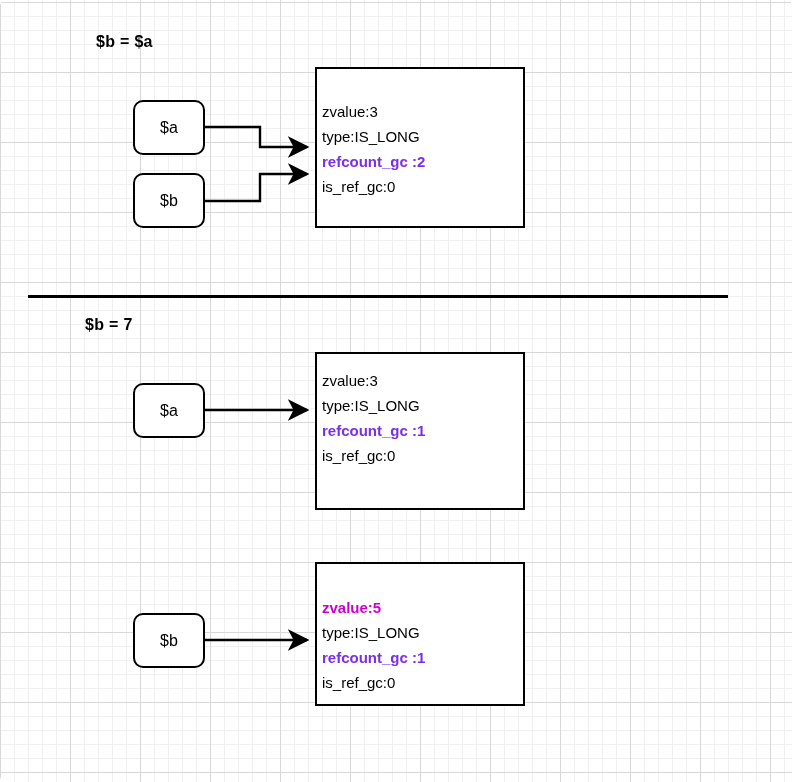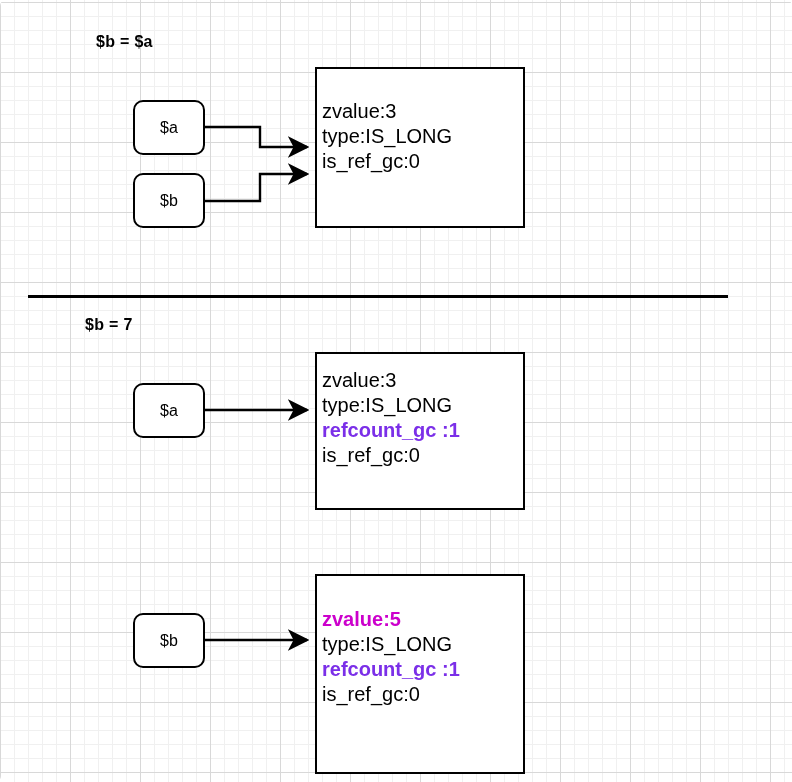--- a/index.html
+++ b/index.html
@@ -50,21 +50,21 @@
     border: 2px solid #000000;
     background: #ffffff;
   }
   .zval-lines {
     position: absolute;
     left: 5px;
     top: 30px;
     right: 4px;
   }
   .zval-line {
-    font-size: 20px;
+    font-size: 15px;
     line-height: 25px;
     color: #000000;
     white-space: nowrap;
   }
   .zval-line.hl-purple {
     color: #7B2FE8;
     font-weight: bold;
   }
   .zval-line.hl-magenta {
     color: #CC00CC;
@@ -96,20 +96,21 @@
   </div>
 
   <div class="var-box" style="left:133px; top:173px; width:72px; height:55px;">
     <span>$b</span>
   </div>
 
   <div class="zval-box" style="left:315px; top:67px; width:210px; height:161px;">
     <div class="zval-lines">
       <div class="zval-line">zvalue:3</div>
       <div class="zval-line">type:IS_LONG</div>
+      <div class="zval-line hl-purple">refcount_gc :2</div>
       <div class="zval-line">is_ref_gc:0</div>
     </div>
   </div>
 
   <div class="divider" style="left:28px; top:295px; width:700px;"></div>
 
   <div class="section-title" style="left:85px; top:316px;">$b = 7</div>
 
   <div class="var-box" style="left:133px; top:383px; width:72px; height:55px;">
     <span>$a</span>
@@ -121,21 +122,21 @@
       <div class="zval-line">type:IS_LONG</div>
       <div class="zval-line hl-purple">refcount_gc :1</div>
       <div class="zval-line">is_ref_gc:0</div>
     </div>
   </div>
 
   <div class="var-box" style="left:133px; top:613px; width:72px; height:55px;">
     <span>$b</span>
   </div>
 
-  <div class="zval-box" style="left:315px; top:562px; width:210px; height:200px;margin-top:12px;">
+  <div class="zval-box" style="left:315px; top:562px; width:210px; height:144px;">
     <div class="zval-lines" style="top:31px;">
       <div class="zval-line hl-magenta">zvalue:5</div>
       <div class="zval-line">type:IS_LONG</div>
       <div class="zval-line hl-purple">refcount_gc :1</div>
       <div class="zval-line">is_ref_gc:0</div>
     </div>
   </div>
 
   <svg class="overlay" viewBox="0 0 792 782">
     <defs>

